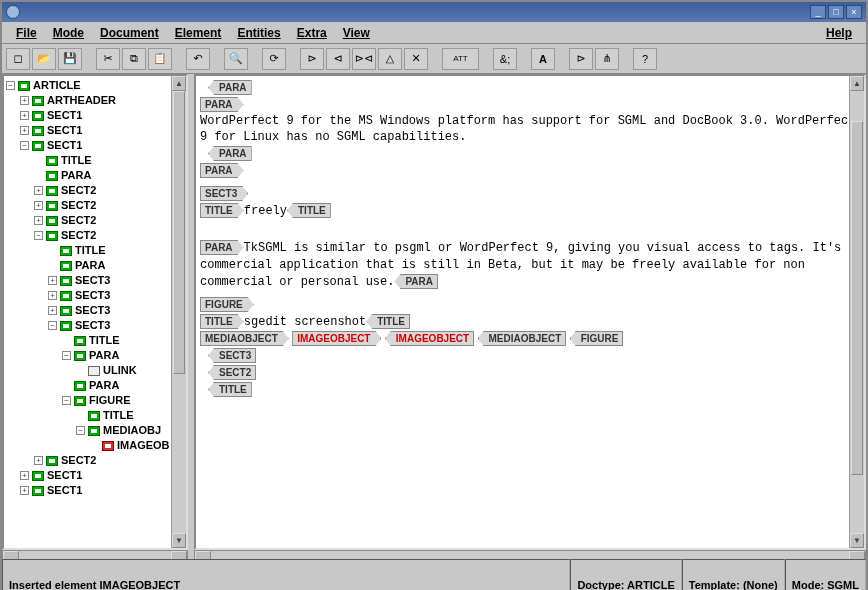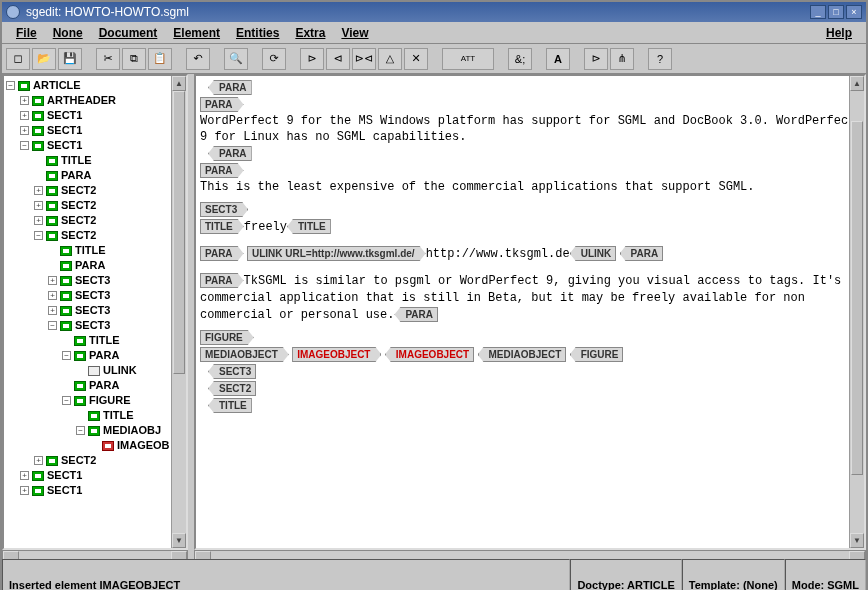--- a/index.html
+++ b/index.html
@@ -49,30 +49,29 @@
 .vscroll .thumb { position: absolute; left: 1px; right: 1px; background: #c0c0c0; border: 1px outset #ddd; }
 .tree-pane .vscroll .thumb { top: 15px; height: 60%; }
 .edit-pane .vscroll .thumb { top: 45px; height: 75%; }
 </style>
 </head>
 <body>
 
 <div class="win">
   <div class="title-bar">
     <div class="t-icon"></div>
-    <span>sgedit: HOWTO-HOWTO.sgml</span>
     <span class="sp"></span>
     <div class="wbtn">_</div>
     <div class="wbtn">□</div>
     <div class="wbtn">×</div>
   </div>
 
   <div class="menu-bar">
     <span class="m"><span class="ul">File</span></span>
-    <span class="m"><span class="ul">None</span></span>
+    <span class="m"><span class="ul">Mode</span></span>
     <span class="m"><span class="ul">Document</span></span>
     <span class="m"><span class="ul">Element</span></span>
     <span class="m"><span class="ul">Entities</span></span>
     <span class="m"><span class="ul">Extra</span></span>
     <span class="m"><span class="ul">View</span></span>
     <span class="sp"></span>
     <span class="m"><span class="ul">Help</span></span>
   </div>
 
   <div class="toolbar">
@@ -89,21 +88,21 @@
     <div class="tb">🔍</div>
     <div class="sep"></div>
     <div class="tb">⟳</div>
     <div class="sep"></div>
     <div class="tb">⊳</div>
     <div class="tb">⊲</div>
     <div class="tb">⊳⊲</div>
     <div class="tb">△</div>
     <div class="tb">✕</div>
     <div class="sep"></div>
-    <div class="tb" style="width:52px;font-size:8px">ATT</div>
+    <div class="tb" style="width:37px;font-size:8px">ATT</div>
     <div class="sep"></div>
     <div class="tb">&amp;;</div>
     <div class="sep"></div>
     <div class="tb" style="font-weight:bold">A</div>
     <div class="sep"></div>
     <div class="tb">⊳</div>
     <div class="tb">⋔</div>
     <div class="sep"></div>
     <div class="tb">?</div>
   </div>
@@ -286,30 +285,29 @@
           <div class="ar" style="position:absolute;bottom:0;width:100%">▼</div>
         </div>
     </div>
     <div class="splitter"></div>
     <div class="edit-pane">
       <div style="padding-left:8px"><span class="tag close">PARA</span></div>
       <div><span class="tag open">PARA</span></div>
       <div class="txt">WordPerfect 9 for the MS Windows platform has support for SGML and DocBook 3.0. WordPerfect 9 for Linux has no SGML capabilities.</div>
       <div style="padding-left:8px"><span class="tag close">PARA</span></div>
       <div><span class="tag open">PARA</span></div>
-      <div class="txt">This is the least expensive of the commercial applications that support SGML.</div>
       <div style="height:6px"></div>
       <div><span class="tag open">SECT3</span></div>
       <div><span class="tag open">TITLE</span><span class="txt">freely</span><span class="tag close">TITLE</span></div>
       <div style="height:10px"></div>
-      <div><span class="tag open">PARA</span> <span class="tag open">ULINK URL=http://www.tksgml.de/</span><span class="txt">http://www.tksgml.de</span><span class="tag close">ULINK</span> <span class="tag close">PARA</span></div>
       <div style="height:10px"></div>
       <div><span class="tag open">PARA</span><span class="txt">TkSGML is similar to psgml or WordPerfect 9, giving you visual access to tags.  It's a commercial application that is still in Beta, but it may be freely available for non commercial or personal use.</span><span class="tag close">PARA</span></div>
       <div style="height:6px"></div>
       <div><span class="tag open">FIGURE</span></div>
+      <div><span class="tag open">TITLE</span><span class="txt">sgedit screenshot</span><span class="tag close">TITLE</span></div>
       <div><span class="tag open">MEDIAOBJECT</span> <span class="tag open red">IMAGEOBJECT</span> <span class="tag close red">IMAGEOBJECT</span> <span class="tag close">MEDIAOBJECT</span> <span class="tag close">FIGURE</span></div>
       <div style="padding-left:8px"><span class="tag close">SECT3</span></div>
       <div style="padding-left:8px"><span class="tag close">SECT2</span></div>
       <div style="padding-left:8px"><span class="tag close">TITLE</span></div>
       <div class="vscroll">
           <div class="ar">▲</div>
           <div class="thumb"></div>
           <div class="ar" style="position:absolute;bottom:0;width:100%">▼</div>
         </div>
     </div>

